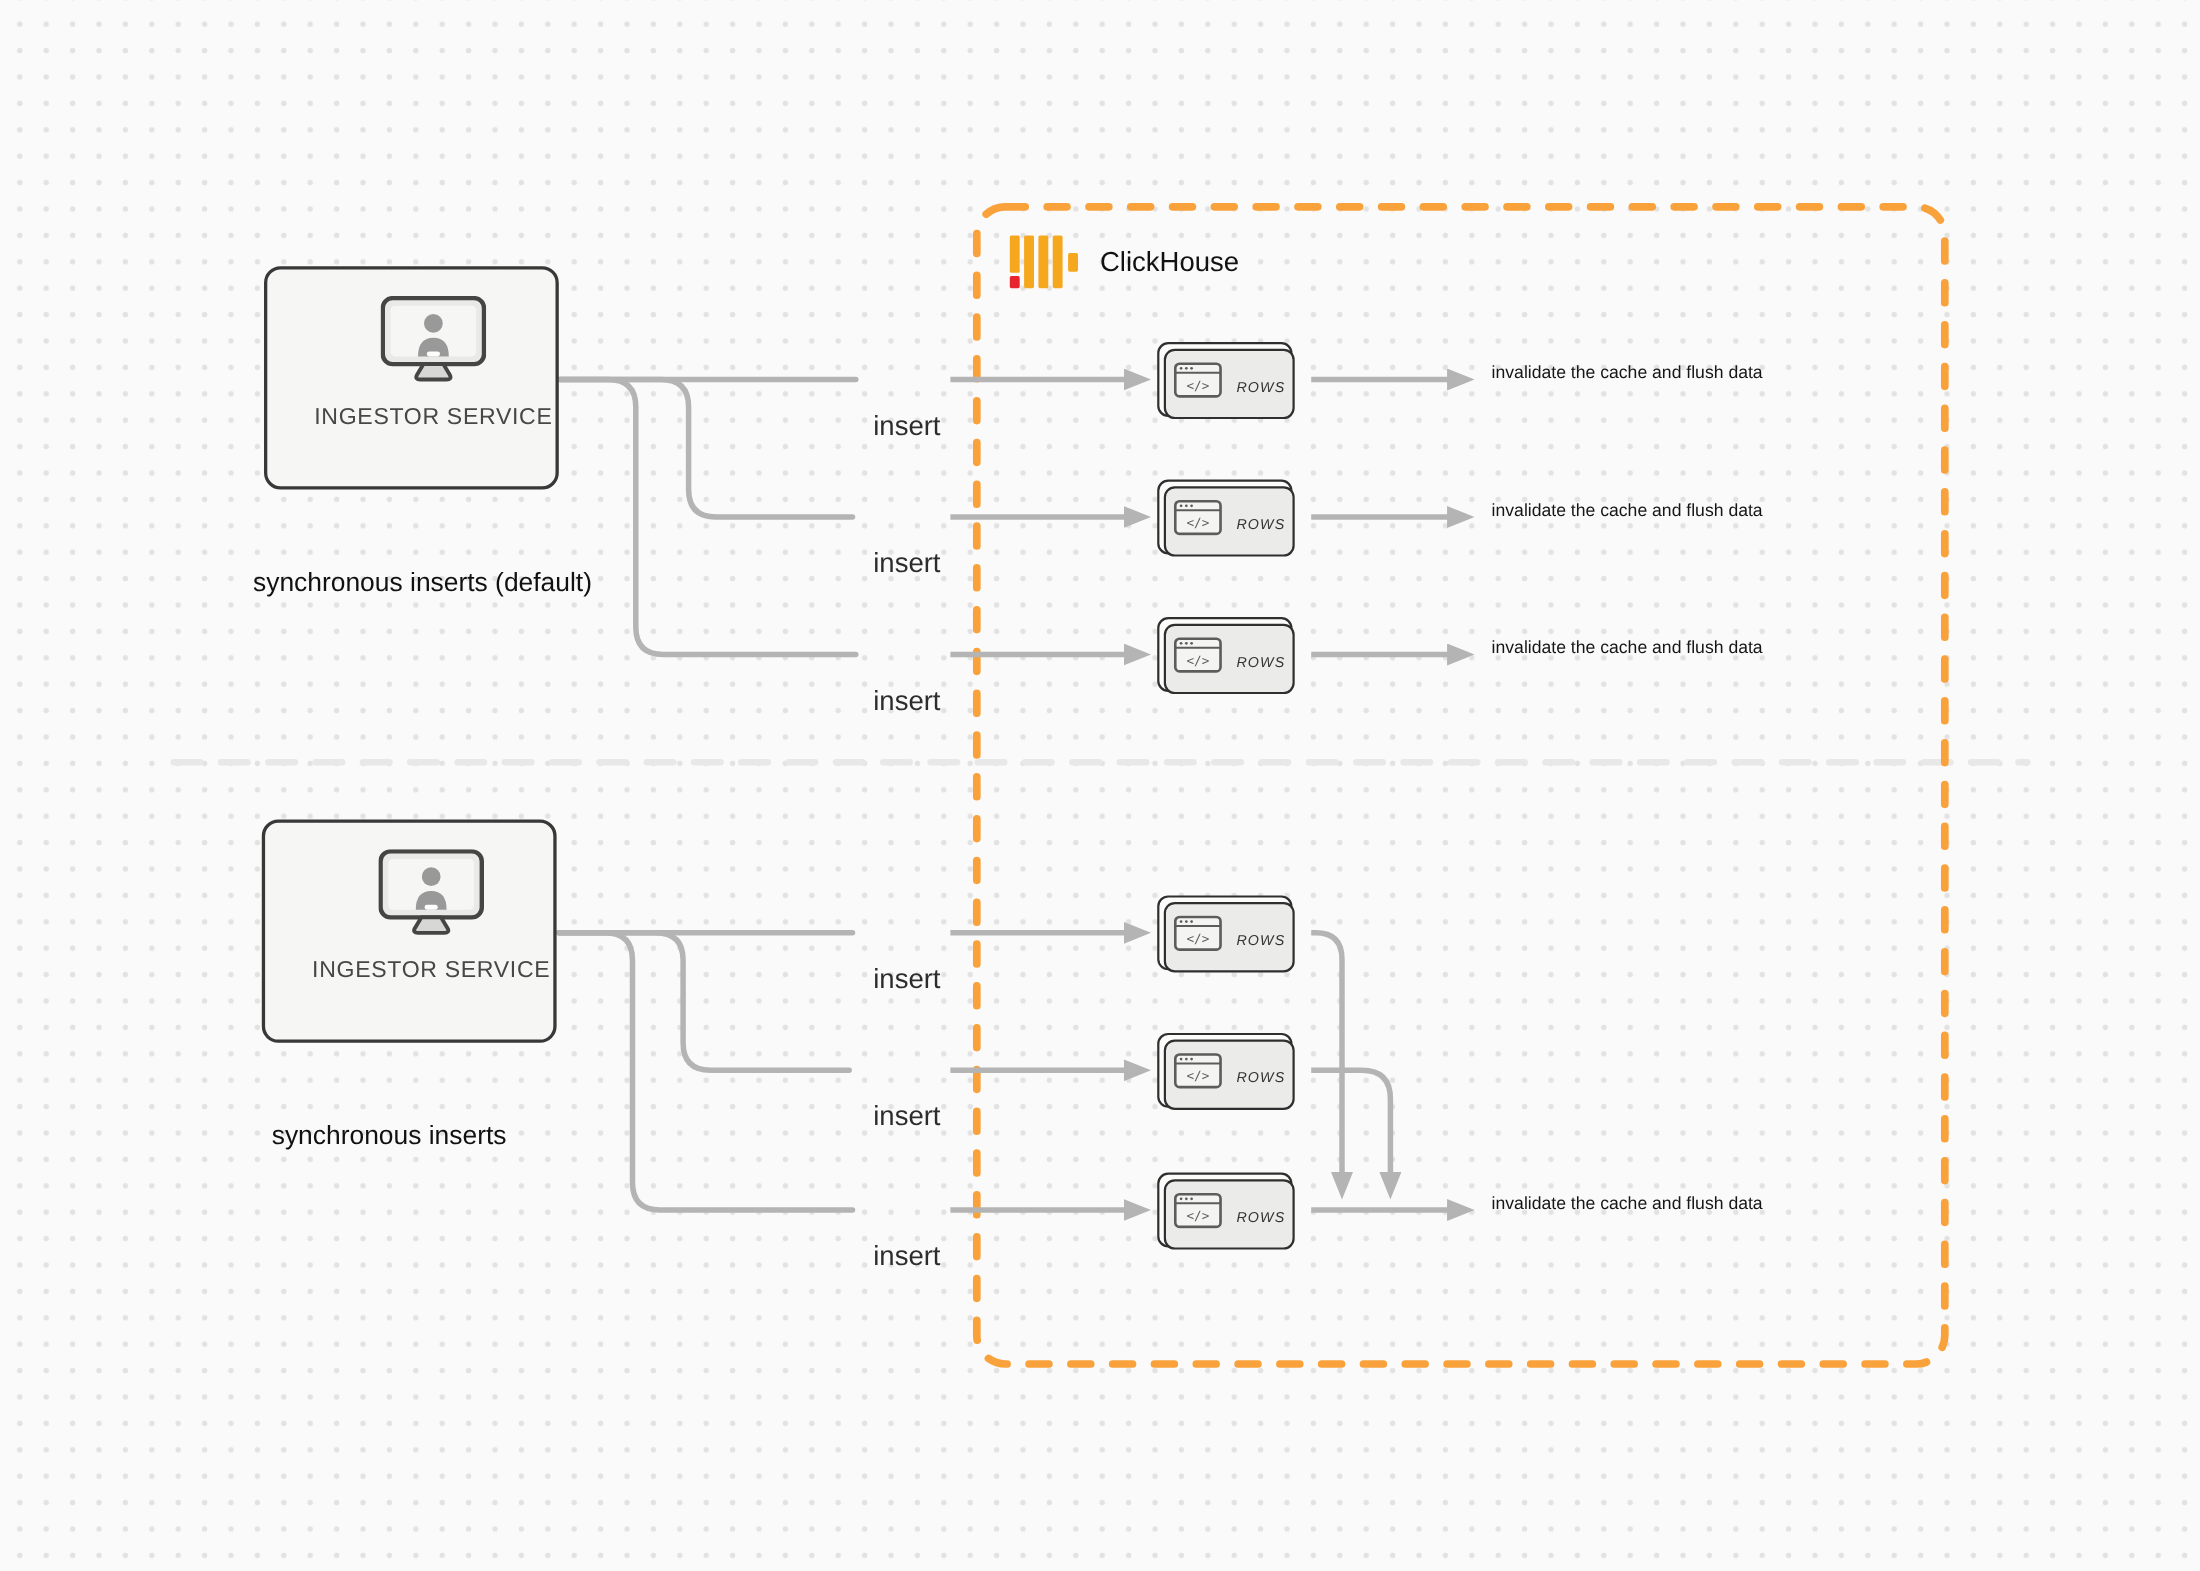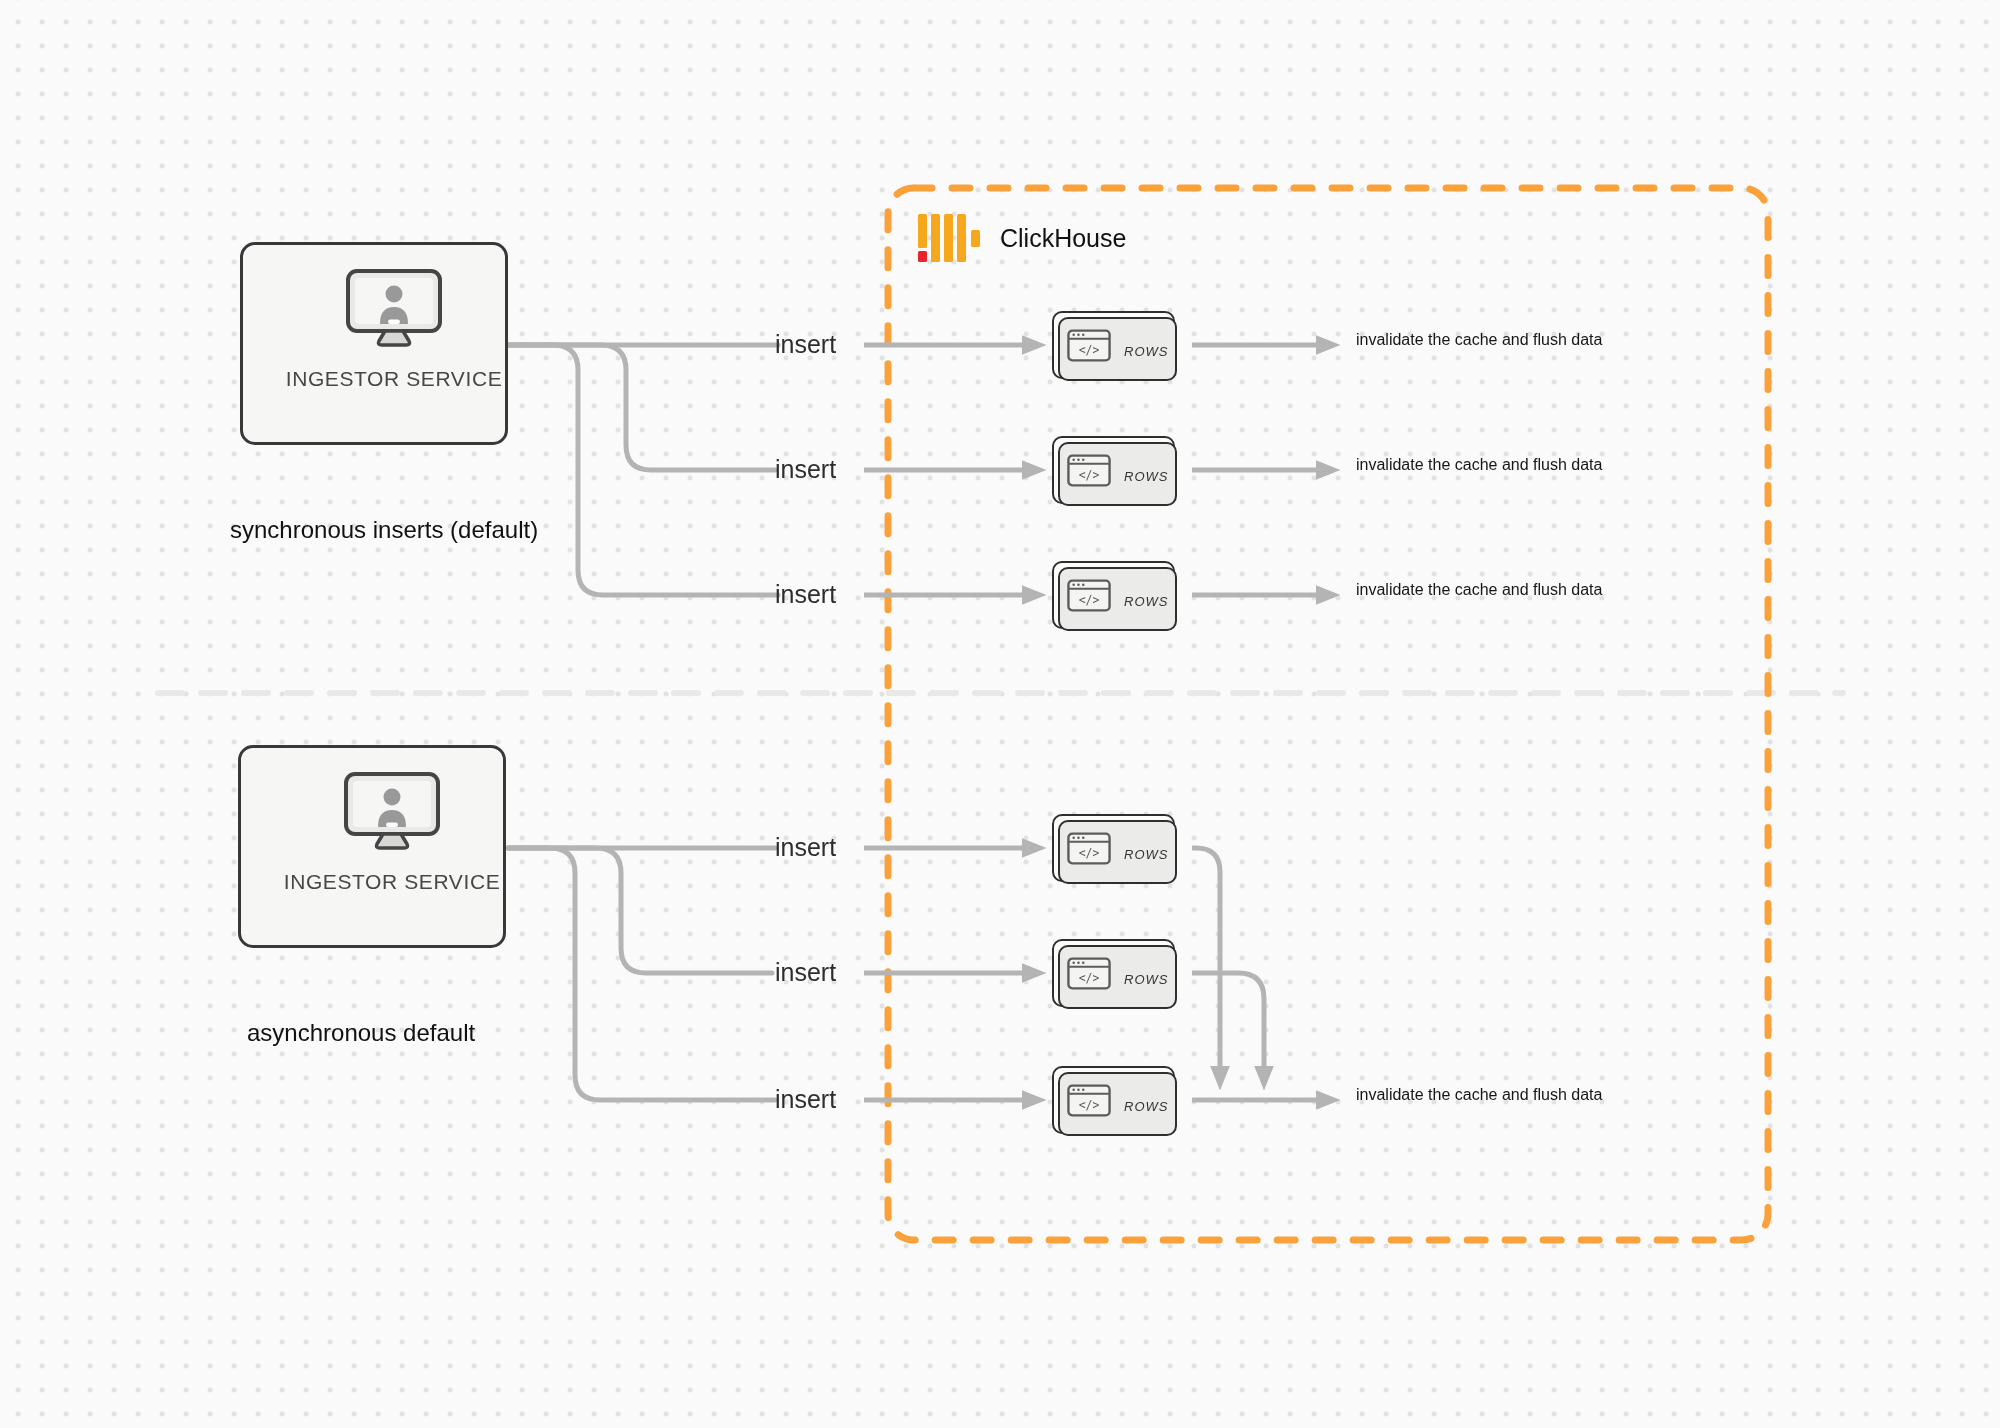--- a/index.html
+++ b/index.html
@@ -20,22 +20,22 @@
     padding-left:40px;
   }
   .service-box .monitor{margin-top:24px;}
   .service-label{
     margin-top:14px;font-size:21px;letter-spacing:.6px;color:#474747;white-space:nowrap;
   }
   .caption{
     position:absolute;font-size:24px;font-weight:normal;color:#111;white-space:nowrap;z-index:2;
   }
   .insert-label{
-    position:absolute;width:80px;text-align:left;font-size:25px;color:#2d2d2d;
-    white-space:nowrap;z-index:2;
+    position:absolute;width:80px;text-align:right;font-size:25px;color:#2d2d2d;
+    white-space:nowrap;z-index:2;margin-top:43px;
   }
   .result-label{
     position:absolute;font-size:16px;color:#161616;white-space:nowrap;z-index:2;
   }
   .rows-card{
     position:absolute;width:123px;height:68px;box-sizing:border-box;
     background:#fcfcfb;border:2.5px solid #2f2f2f;border-radius:10px;
     display:flex;align-items:center;z-index:2;
   }
   .rows-card::after{
@@ -185,21 +185,21 @@
       <rect x="2" y="2" width="92" height="60" rx="9" fill="#e9e9e8" stroke="#454545" stroke-width="4"></rect>
       <rect x="9" y="9" width="78" height="46" rx="4" fill="#f6f6f5"></rect>
       <circle cx="48" cy="25" r="8.5" fill="#999"></circle>
       <path d="M34 55 Q34 38 48 38 Q62 38 62 55 Z" fill="#999"></path>
       <rect x="42" y="50.5" width="12" height="4.5" rx="2.2" fill="#fdfdfd"></rect>
       <path d="M39 62 L57 62 L63 72 Q65 76 60 76 L36 76 Q31 76 33 72 Z" fill="#d7d7d6" stroke="#454545" stroke-width="3.5" stroke-linejoin="round"></path>
     </svg>
     <div class="service-label">INGESTOR SERVICE</div>
   </div>
 
-  <div class="caption" style="left:247px;top:1019px">asynchronous default</div>
+  <div class="caption" style="left:247px;top:1019px">synchronous inserts</div>
 
   <div class="insert-label" style="left:775px;top:833px">insert</div>
   <div class="insert-label" style="left:775px;top:958px">insert</div>
   <div class="insert-label" style="left:775px;top:1085px">insert</div>
 
   <div class="rows-card" style="left:1052px;top:814px">
     <svg class="code-icon" width="44" height="33" viewBox="0 0 46 34">
       <rect x="1.5" y="1.5" width="43" height="31" rx="4" fill="#f4f4f3" stroke="#5c5c5c" stroke-width="2.5"></rect>
       <line x1="1.5" y1="10" x2="44.5" y2="10" stroke="#5c5c5c" stroke-width="2"></line>
       <circle cx="7" cy="5.8" r="1.3" fill="#5c5c5c"></circle>

